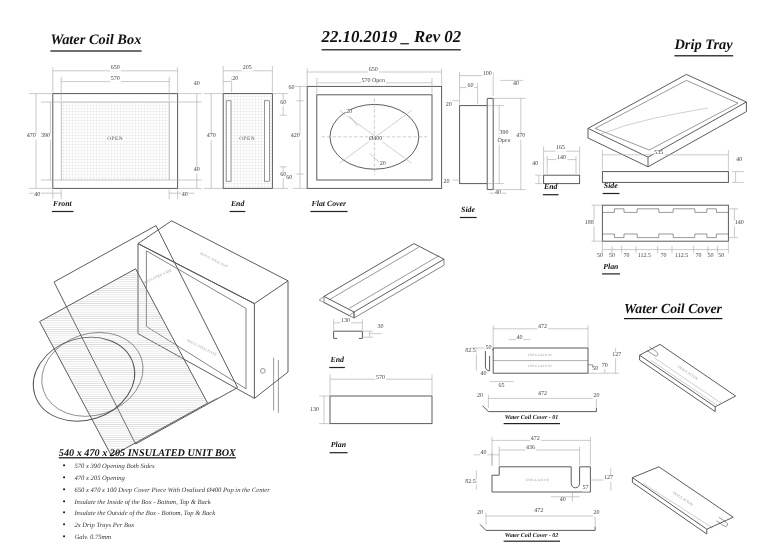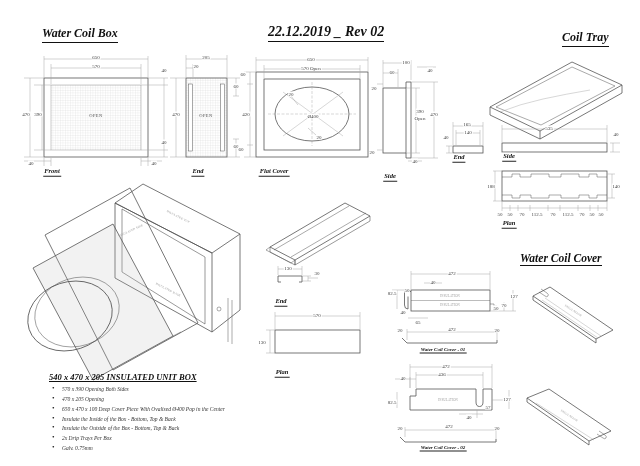--- a/index.html
+++ b/index.html
@@ -119,22 +119,22 @@
       <path d="M256 71V57 M368 71V57 M256 60H368 M264 78V65 M360 78V65 M264 69H360 M256 72H244 M256 157H244 M250 72V157 M247 84H253 M247 145H253 M291 96L298 105 M316 135L308 128"></path>
       <path d="M383 87V60 M411 80V60 M383 63H411 M398 87V69 M383 73H398 M417 67H436 M406 88H420 M406 153H420 M416 88V153 M411 82H438 M411 158H438 M434 82V158 M408 161H422 M377 84H383 M377 150H383"></path>
       <path d="M453 145V122 M483 145V122 M453 126H483 M456 145V130 M480 145V130 M456 133H480 M452 146H446 M452 153H446 M449 146V153 M502 142V125 M607 142V125 M502 129H607 M610 143H620 M610 152H620 M613 143V152 M502 171H493 M502 201H493 M495 171V201 M607 174H615 M607 198H615 M612 174V198 M502 201V211 M607 201V211 M502 208H607 M510 205V211 M518 205V211 M530 205V211 M548 205V211 M560 205V211 M578 205V211 M590 205V211 M598 205V211"></path>
       <path d="M278 275V266 M302 275V266 M278 269H302 M302 276H311 M302 281H311 M308 276V281 M308 278H318 M275 329V312 M360 329V312 M275 316H360 M275 330H266 M275 353H266 M270 330V353"></path>
       <path d="M411 289V271 M490 289V271 M411 274H490 M424 283H442 M404 290H392 M397 290V309 M408 318H428 M490 311H516 M496 305V311 M504 302V311 M513 290V311 M407 340V329 M497 340V329 M407 332H497"></path>
       <path d="M410 388V364 M492 388V364 M410 367H492 M416 388V372 M483 388V372 M416 375H483 M395 379H416 M410 388V377 M397 392V408 M509 390V409 M492 400H512 M459 414H483 M477 410V418 M405 437V427 M496 442V427 M405 430H496"></path>
     </g>
   </svg>
 
   <div class="title" style="left:42px;top:26px;font-size:12px">Water Coil Box</div>
-  <div class="title" style="left:268px;top:24px;font-size:14px">22.12.2019 _ Rev 02</div>
-  <div class="title" style="left:562px;top:30px;font-size:12px">Coil Tray</div>
+  <div class="title" style="left:268px;top:24px;font-size:14px">22.10.2019 _ Rev 02</div>
+  <div class="title" style="left:562px;top:30px;font-size:12px">Drip Tray</div>
   <div class="title" style="left:520px;top:252px;font-size:11.5px">Water Coil Cover</div>
 
   <div class="labels">
       <div class="lbl" style="left: 96px; top: 57px;">650</div>
       <div class="lbl" style="left: 96px; top: 66px;">570</div>
       <div class="lbl" style="left: 26px; top: 114px;">470</div>
       <div class="lbl" style="left: 38px; top: 114px;">390</div>
       <div class="lbl open" style="left: 96px; top: 116px;">OPEN</div>
       <div class="lbl" style="left: 164px; top: 70px;">40</div>
       <div class="lbl" style="left: 164px; top: 142px;">40</div>

